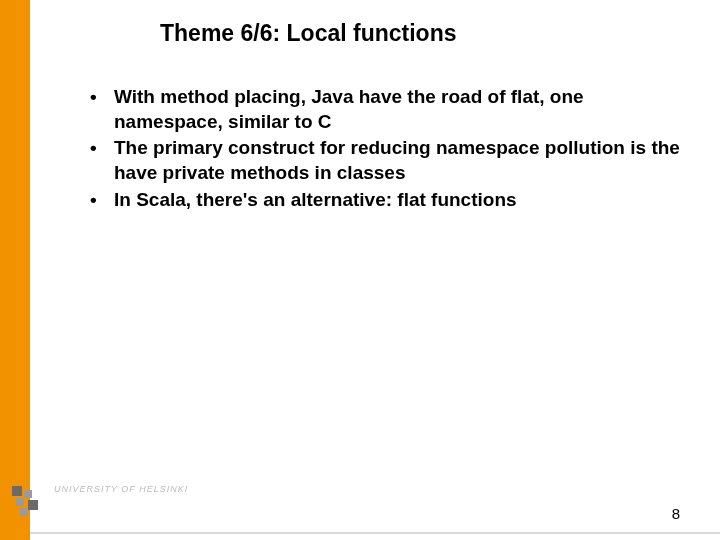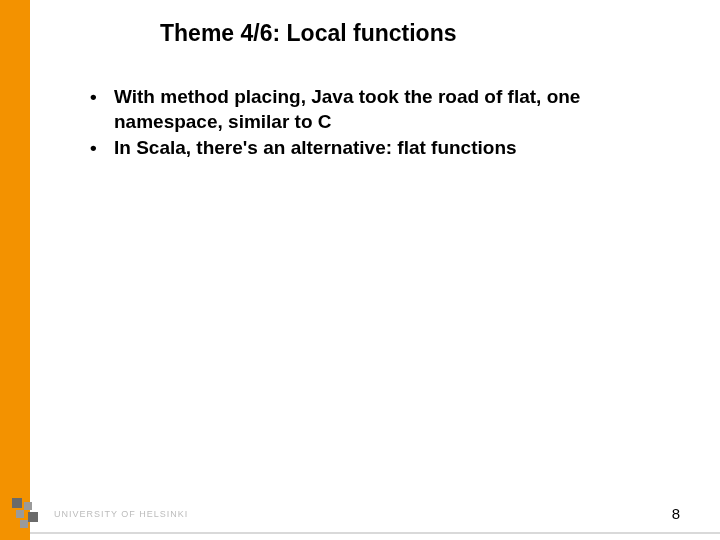--- a/index.html
+++ b/index.html
@@ -57,24 +57,24 @@
   .footer {
     position: absolute;
     left: 0;
     bottom: 0;
     width: 720px;
     height: 50px;
   }
   .logo-wrap {
     position: absolute;
     left: 10px;
-    bottom: 8px;
+    bottom: 20px;
     display: flex;
-    align-items: center;
     gap: 8px;
+    font-style: italic;
   }
   .uni-text {
     font-size: 9px;
     letter-spacing: 1px;
     color: #bcbcbc;
     font-weight: 500;
   }
   .pagenum {
     position: absolute;
     right: 40px;
@@ -91,23 +91,24 @@
     background: #d9d9d9;
   }
   .logo-svg { display: block; }
 </style>
 </head>
 <body>
 
 <div class="orange-bar"></div>
 
 <div class="slide">
-  <h1 class="title">Theme 4/6: Local functions</h1>
+  <h1 class="title">Theme 6/6: Local functions</h1>
   <ul class="bullets">
-    <li>With method placing, Java took the road of flat, one namespace, similar to C</li>
+    <li>With method placing, Java have the road of flat, one namespace, similar to C</li>
+    <li>The primary construct for reducing namespace pollution is the have private methods in classes</li>
     <li>In Scala, there's an alternative: flat functions</li>
   </ul>
 </div>
 
 <div class="footer">
   <div class="footer-line"></div>
   <div class="logo-wrap">
     <svg class="logo-svg" width="36" height="36" viewBox="0 0 36 36">
       <rect x="2" y="2" width="10" height="10" fill="#6a6a6a"></rect>
       <rect x="14" y="6" width="8" height="8" fill="#9a9a9a"></rect>

